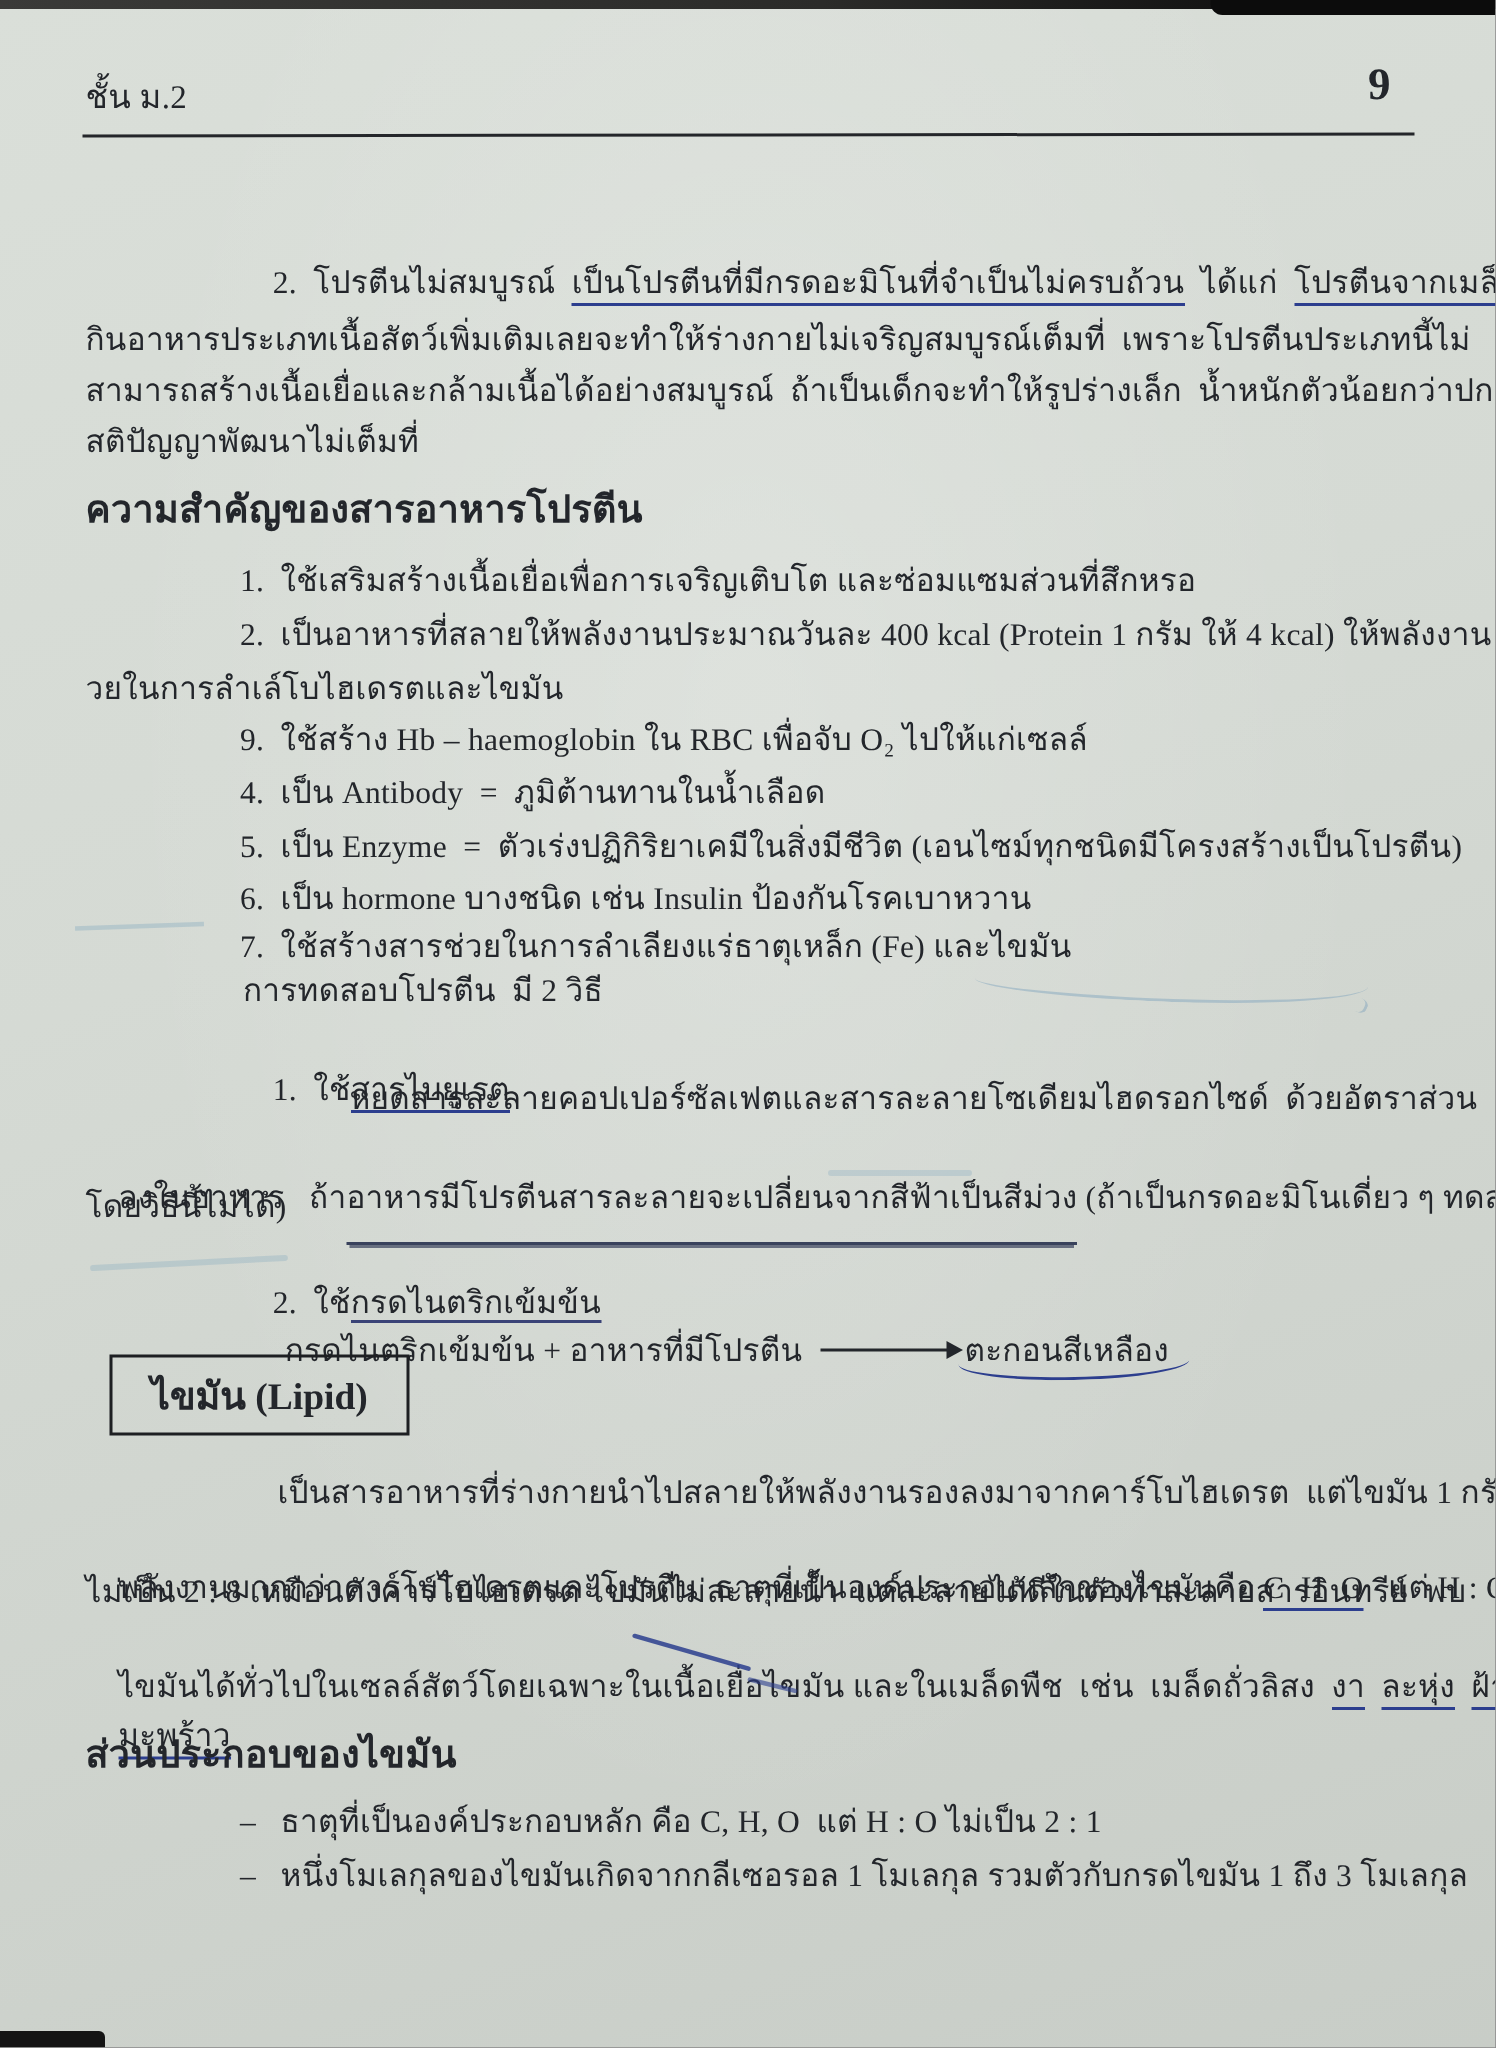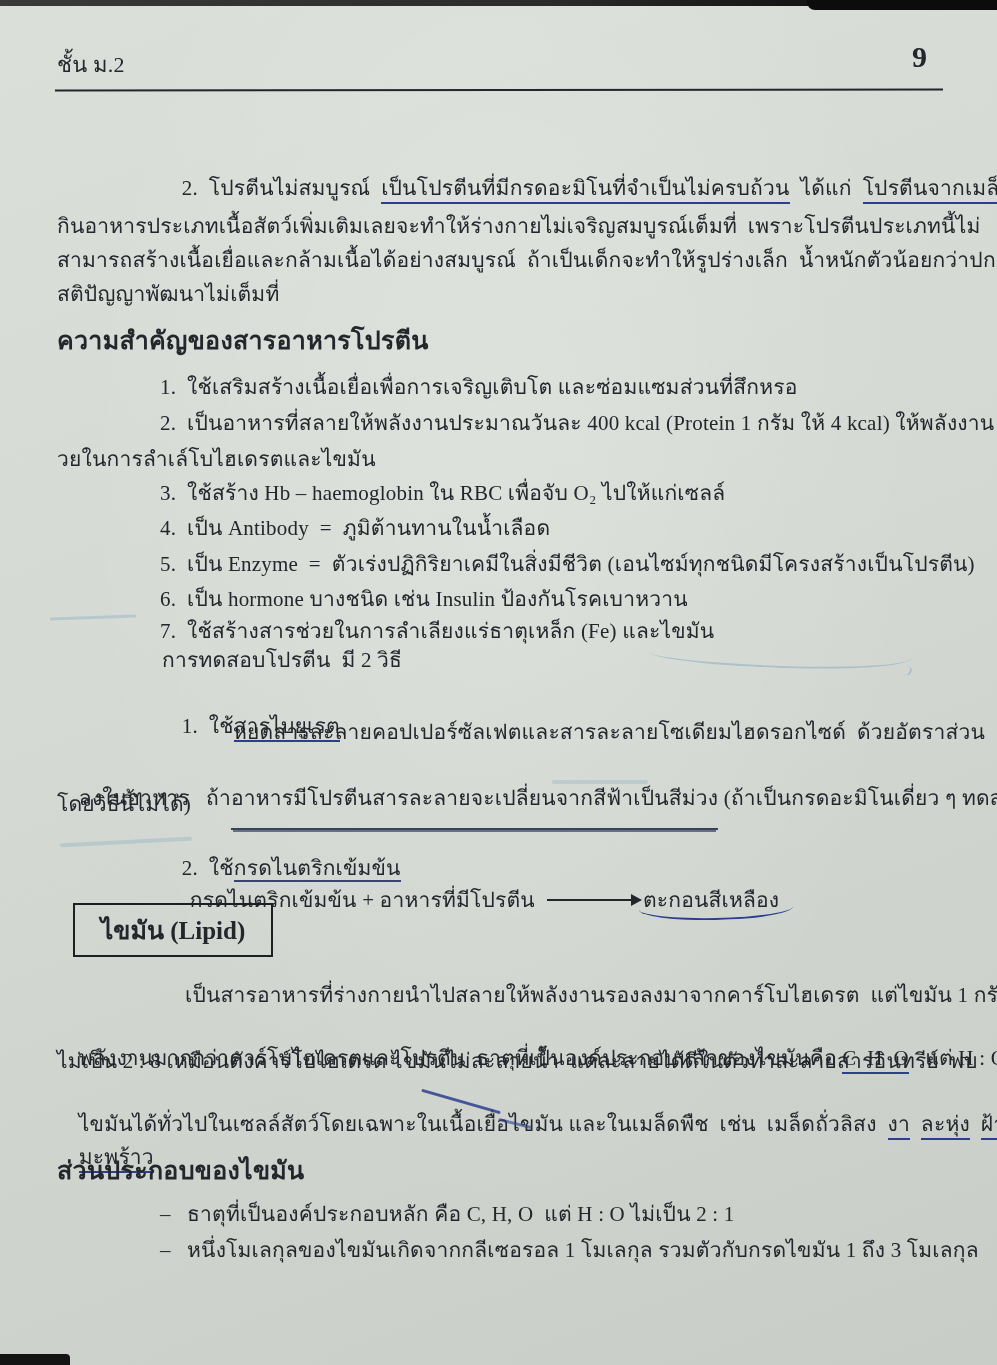--- a/index.html
+++ b/index.html
@@ -79,21 +79,21 @@
     <span>2.  โปรตีนไม่สมบูรณ์  </span><span class="u-blue">เป็นโปรตีนที่มีกรดอะมิโนที่จำเป็นไม่ครบถ้วน</span><span>  ได้แก่  </span><span class="u-blue">โปรตีนจากเมล็ด</span>
   </div>
   <div class="line" style="left:57px;top:211px;">กินอาหารประเภทเนื้อสัตว์เพิ่มเติมเลยจะทำให้ร่างกายไม่เจริญสมบูรณ์เต็มที่  เพราะโปรตีนประเภทนี้ไม่</div>
   <div class="line" style="left:57px;top:245px;">สามารถสร้างเนื้อเยื่อและกล้ามเนื้อได้อย่างสมบูรณ์  ถ้าเป็นเด็กจะทำให้รูปร่างเล็ก  น้ำหนักตัวน้อยกว่าปกติ</div>
   <div class="line heading" style="left:57px;top:326px;">ความสำคัญของสารอาหารโปรตีน</div>
 
   <div class="line" style="left:57px;top:279px;">สติปัญญาพัฒนาไม่เต็มที่</div>
   <div class="line" style="left:160px;top:372px;">1.  ใช้เสริมสร้างเนื้อเยื่อเพื่อการเจริญเติบโต และซ่อมแซมส่วนที่สึกหรอ</div>
   <div class="line" style="left:160px;top:408px;">2.  เป็นอาหารที่สลายให้พลังงานประมาณวันละ 400 kcal (Protein 1 กรัม ให้ 4 kcal) ให้พลังงาน</div>
   <div class="line" style="left:57px;top:444px;">วยในการลำเล์โบไฮเดรตและไขมัน</div>
-  <div class="line" style="left:160px;top:478px;">3.  ใช้สร้าง Hb – haemoglobin ใน RBC เพื่อจับ O₂ ไปให้แก่เซลล์</div>
+  <div class="line" style="left:160px;top:478px;">9.  ใช้สร้าง Hb – haemoglobin ใน RBC เพื่อจับ O₂ ไปให้แก่เซลล์</div>
   <div class="line" style="left:160px;top:513px;">4.  เป็น Antibody  =  ภูมิต้านทานในน้ำเลือด</div>
   <div class="line" style="left:160px;top:549px;">5.  เป็น Enzyme  =  ตัวเร่งปฏิกิริยาเคมีในสิ่งมีชีวิต (เอนไซม์ทุกชนิดมีโครงสร้างเป็นโปรตีน)</div>
   <div class="line" style="left:160px;top:584px;">6.  เป็น hormone บางชนิด เช่น Insulin ป้องกันโรคเบาหวาน</div>
   <div class="line" style="left:160px;top:616px;">7.  ใช้สร้างสารช่วยในการลำเลียงแร่ธาตุเหล็ก (Fe) และไขมัน</div>
 
   <div class="line" style="left:162px;top:645px;">การทดสอบโปรตีน  มี 2 วิธี</div>
   <div class="line" style="left:160px;top:681px;">
     <span>1.  ใช้</span><span class="u-blue">สารไบยูเรต</span>
   </div>
   <div class="line" style="left:233px;top:717px;">หยดสารละลายคอปเปอร์ซัลเฟตและสารละลายโซเดียมไฮดรอกไซด์  ด้วยอัตราส่วน  1  :  2</div>

